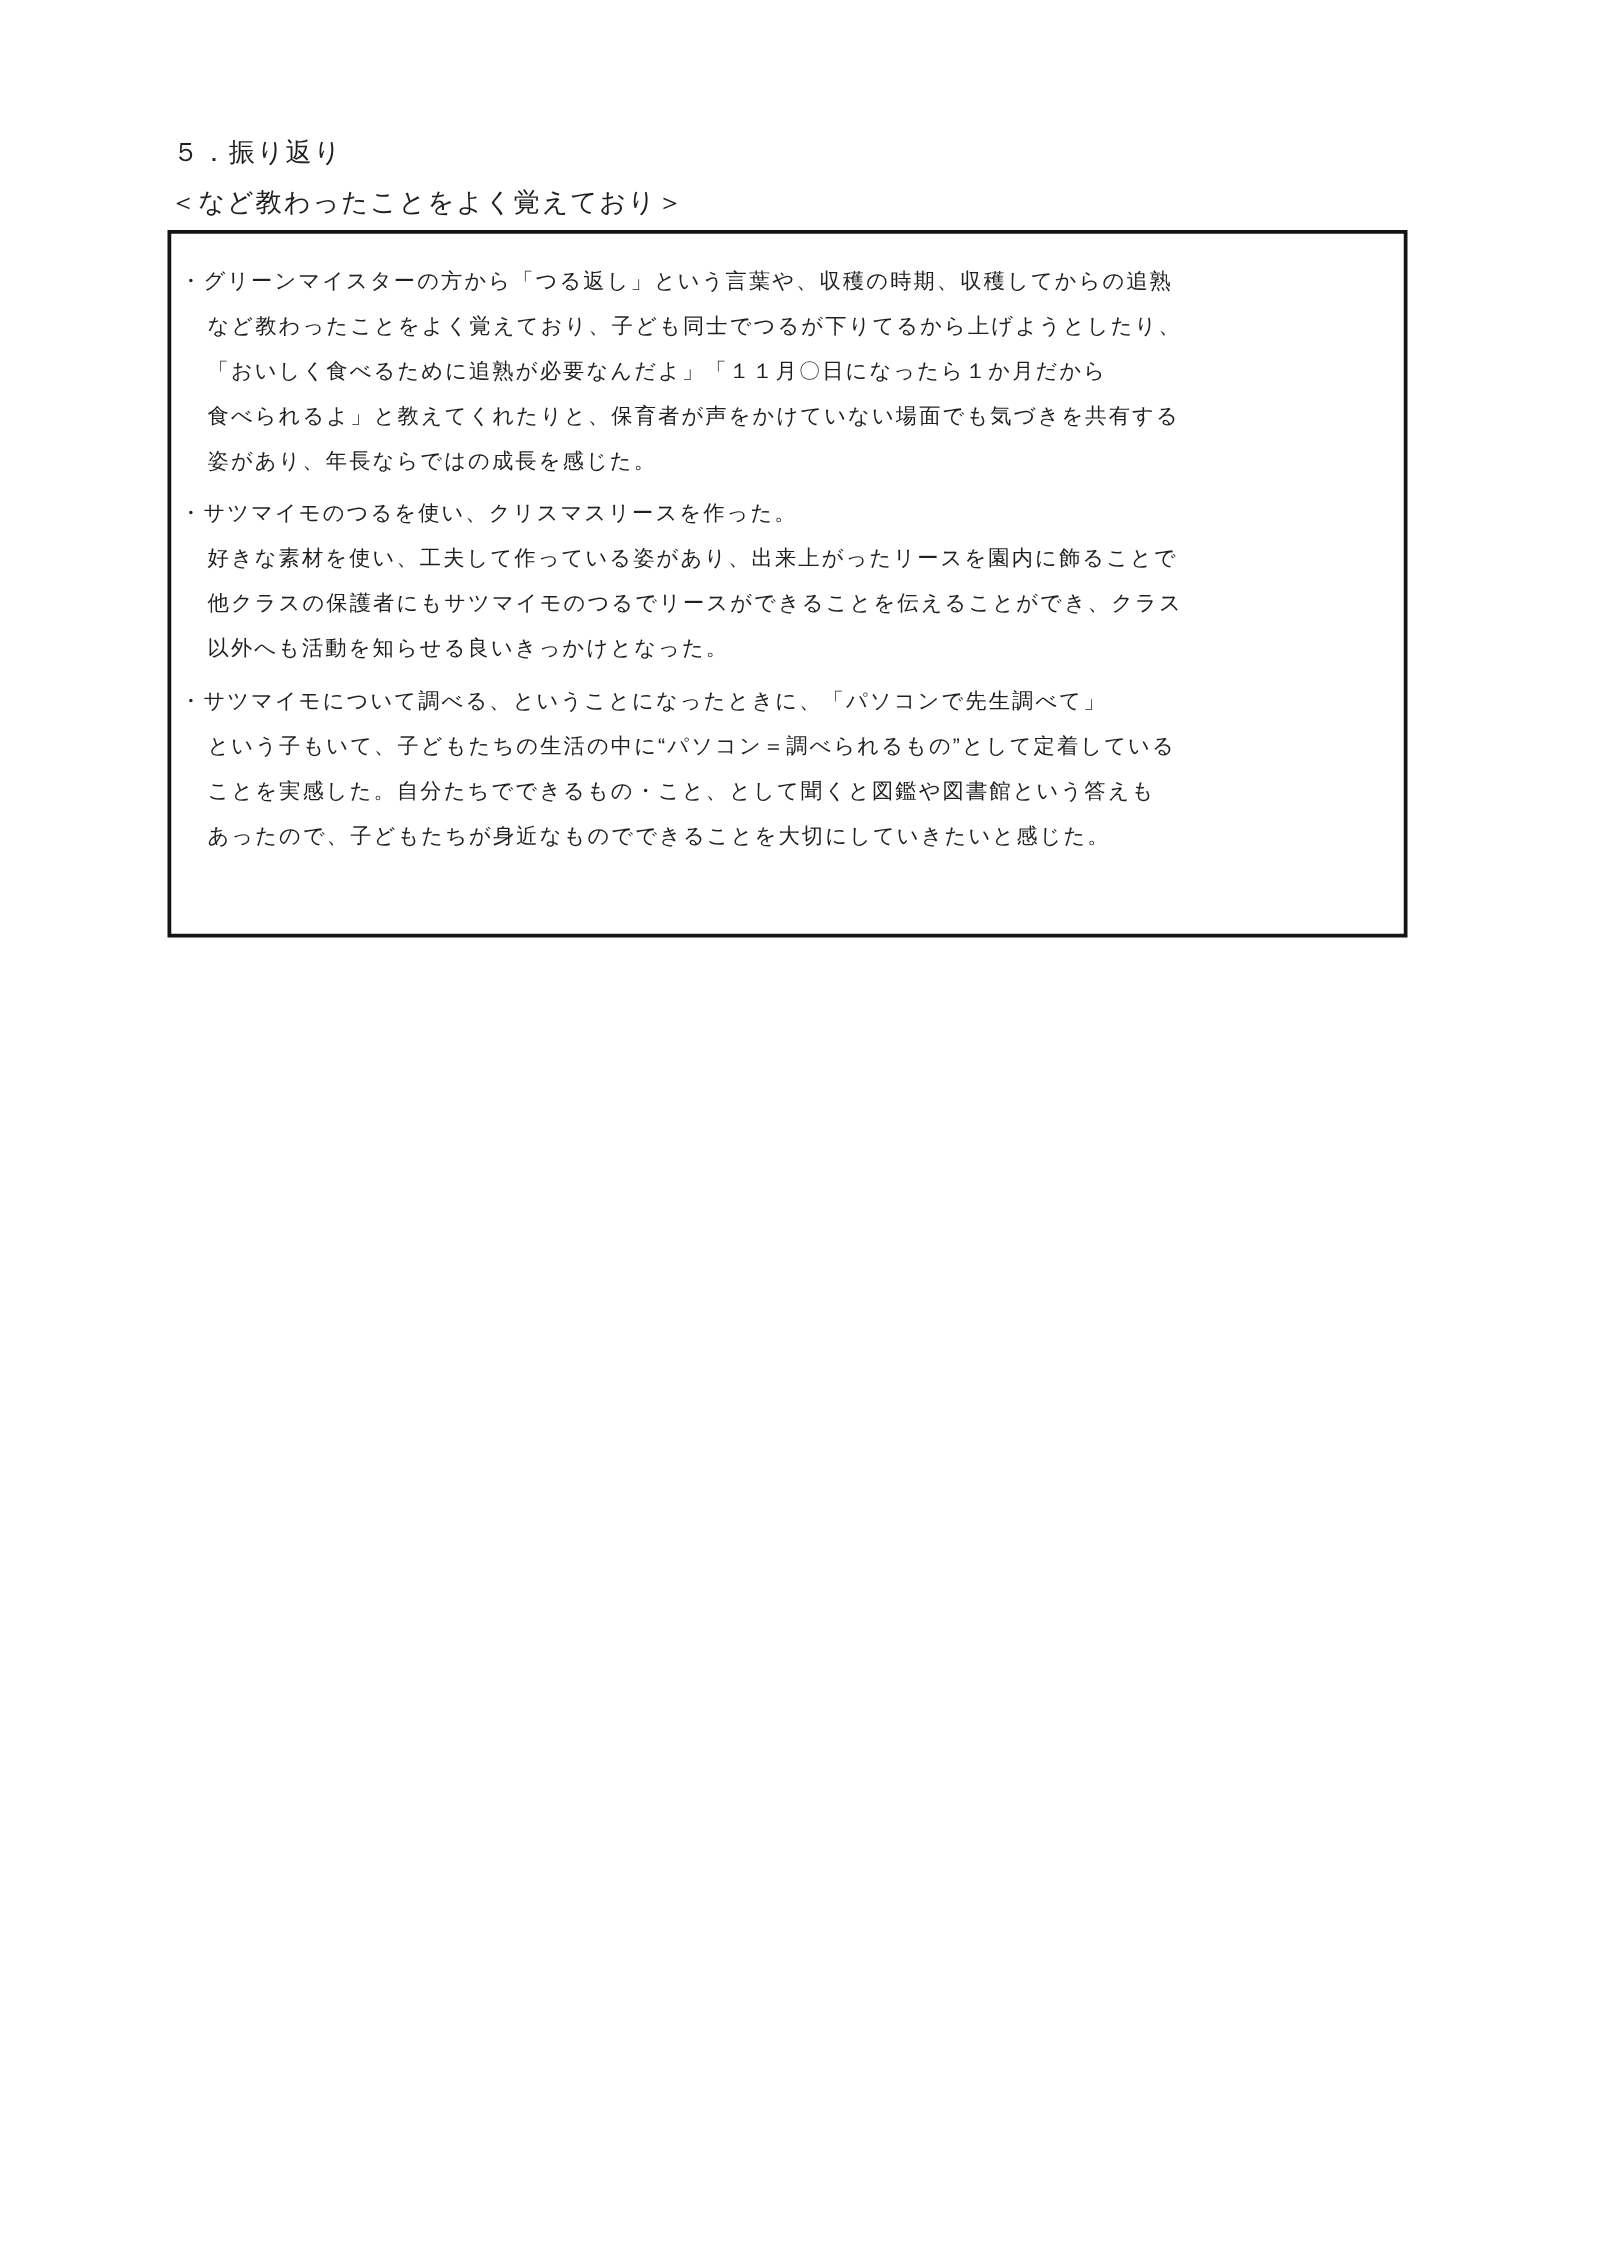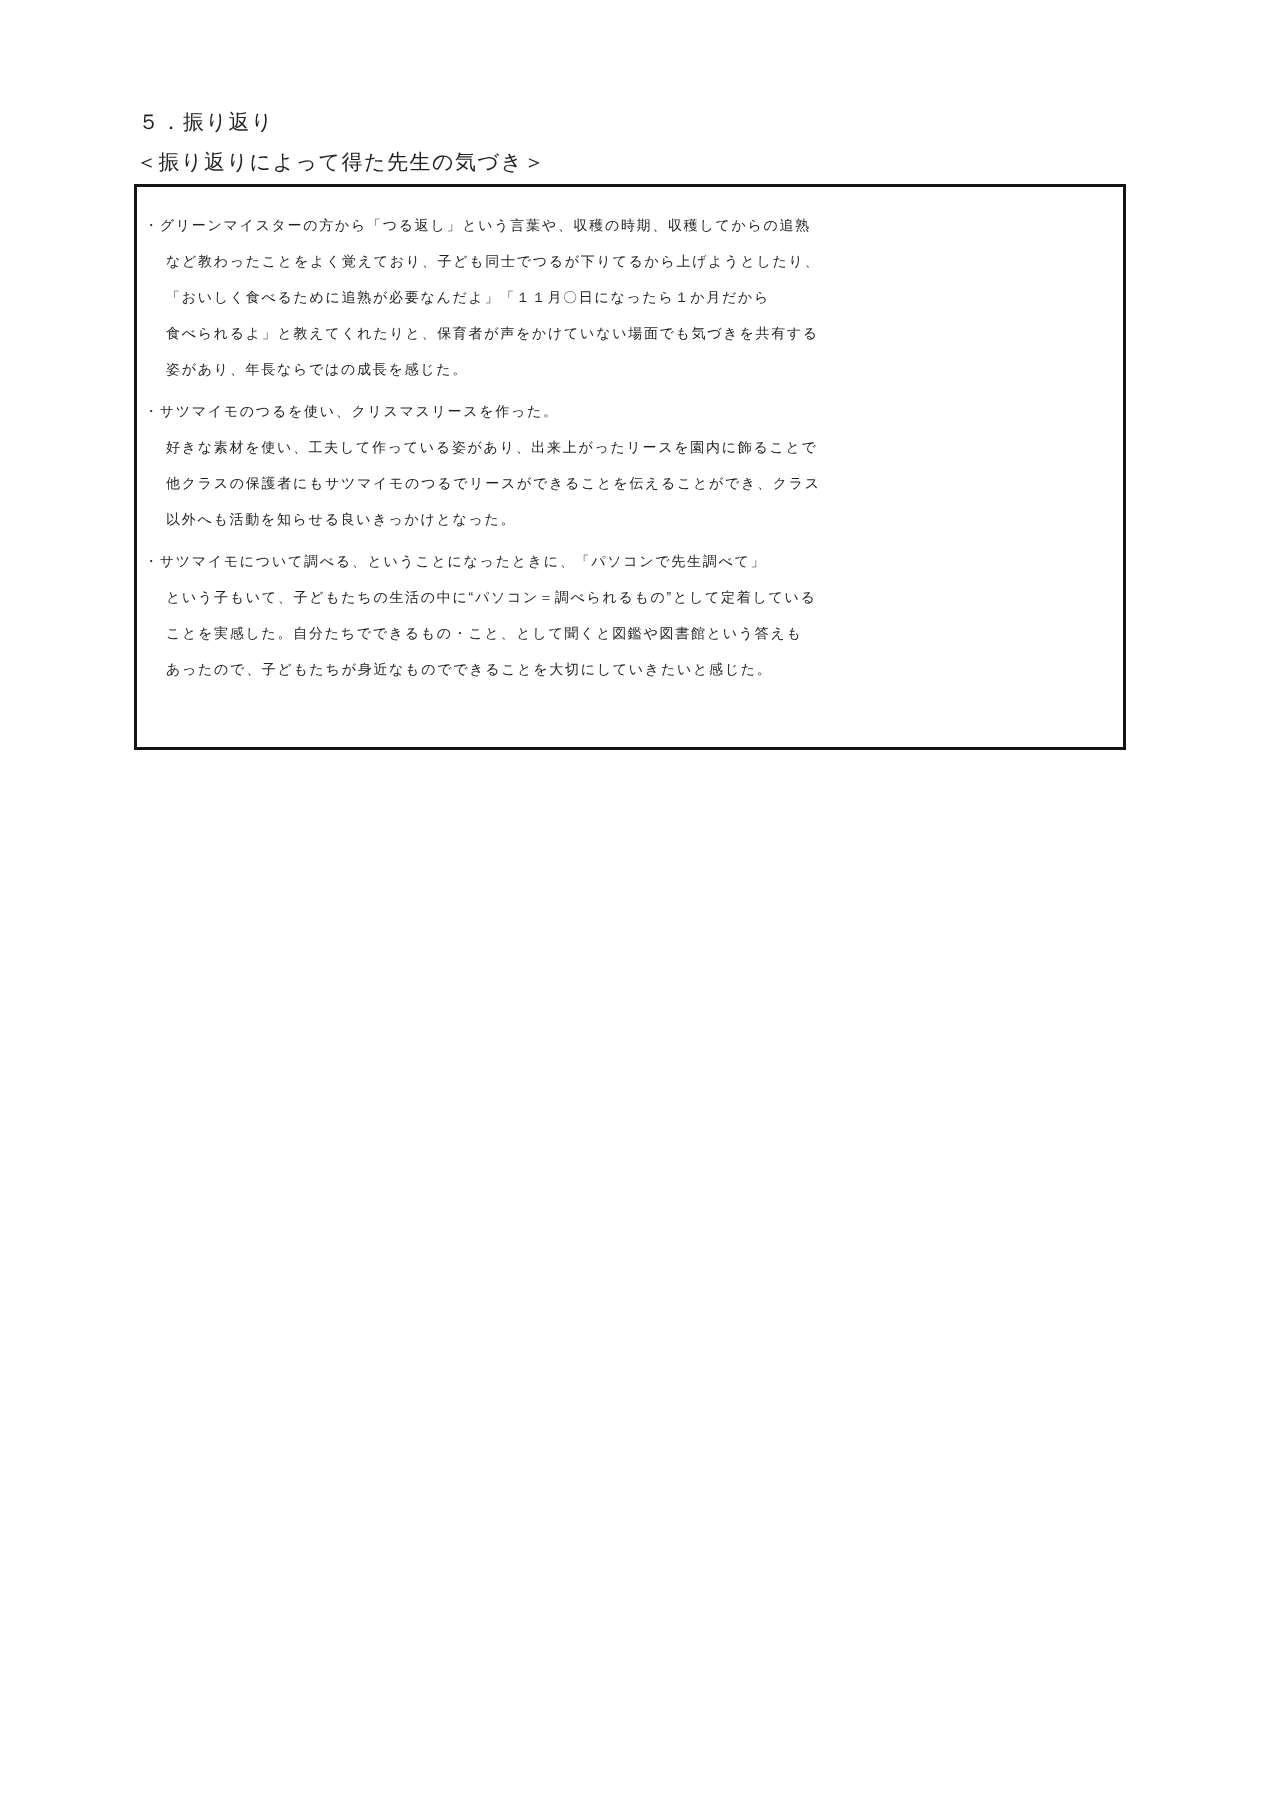--- a/index.html
+++ b/index.html
@@ -38,37 +38,37 @@
     top: 184px;
     width: 992px;
     height: 566px;
     box-sizing: border-box;
     border: 3px solid #141414;
     padding: 20px 22px 0 7px;
     background: #ffffff;
   }
   .bullet {
     white-space: pre-line;
-    font-size: 14px;
+    font-size: 17px;
     line-height: 36px;
     letter-spacing: 1.7px;
     padding-left: 22px;
     text-indent: -22px;
     margin: 0 0 6px 0;
   }
   .bullet:last-child {
     margin-bottom: 0;
   }
 </style>
 </head>
 <body>
 
 <div class="page">
   <div class="heading">５．振り返り</div>
-  <div class="subheading">＜振り返りによって得た先生の気づき＞</div>
+  <div class="subheading">＜など教わったことをよく覚えており＞</div>
   <div class="reflection-box">
     <div class="bullet">・グリーンマイスターの方から「つる返し」という言葉や、収穫の時期、収穫してからの追熟
 など教わったことをよく覚えており、子ども同士でつるが下りてるから上げようとしたり、
 「おいしく食べるために追熟が必要なんだよ」「１１月〇日になったら１か月だから
 食べられるよ」と教えてくれたりと、保育者が声をかけていない場面でも気づきを共有する
 姿があり、年長ならではの成長を感じた。</div>
     <div class="bullet">・サツマイモのつるを使い、クリスマスリースを作った。
 好きな素材を使い、工夫して作っている姿があり、出来上がったリースを園内に飾ることで
 他クラスの保護者にもサツマイモのつるでリースができることを伝えることができ、クラス
 以外へも活動を知らせる良いきっかけとなった。</div>

